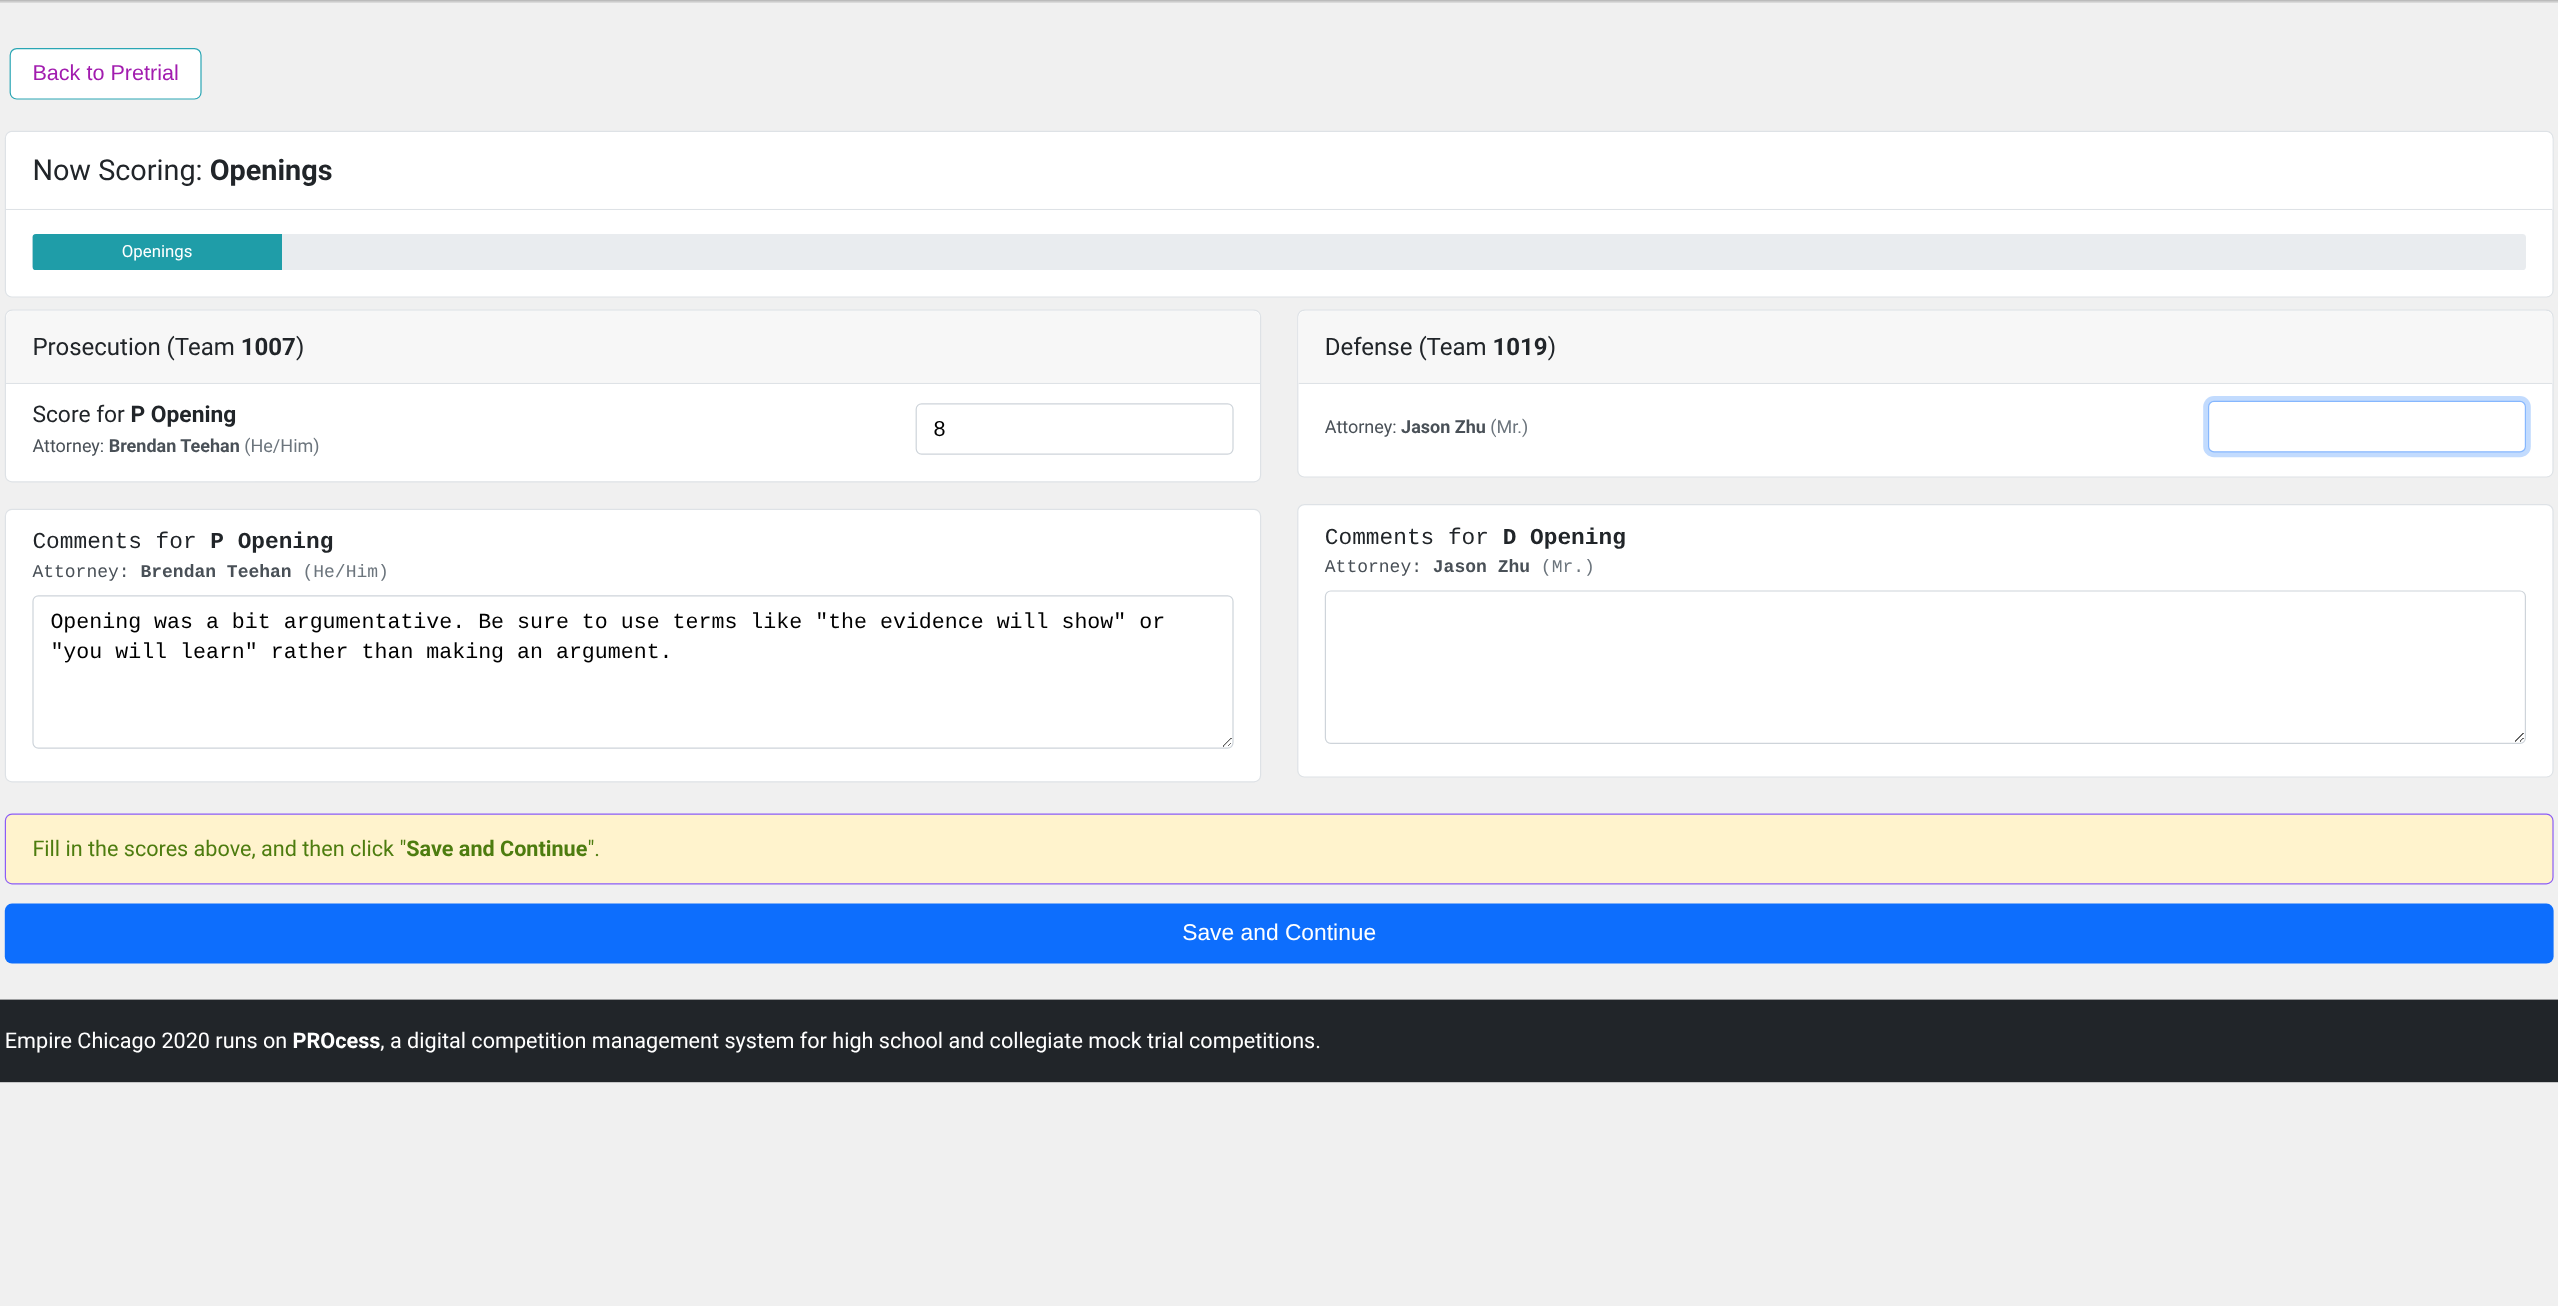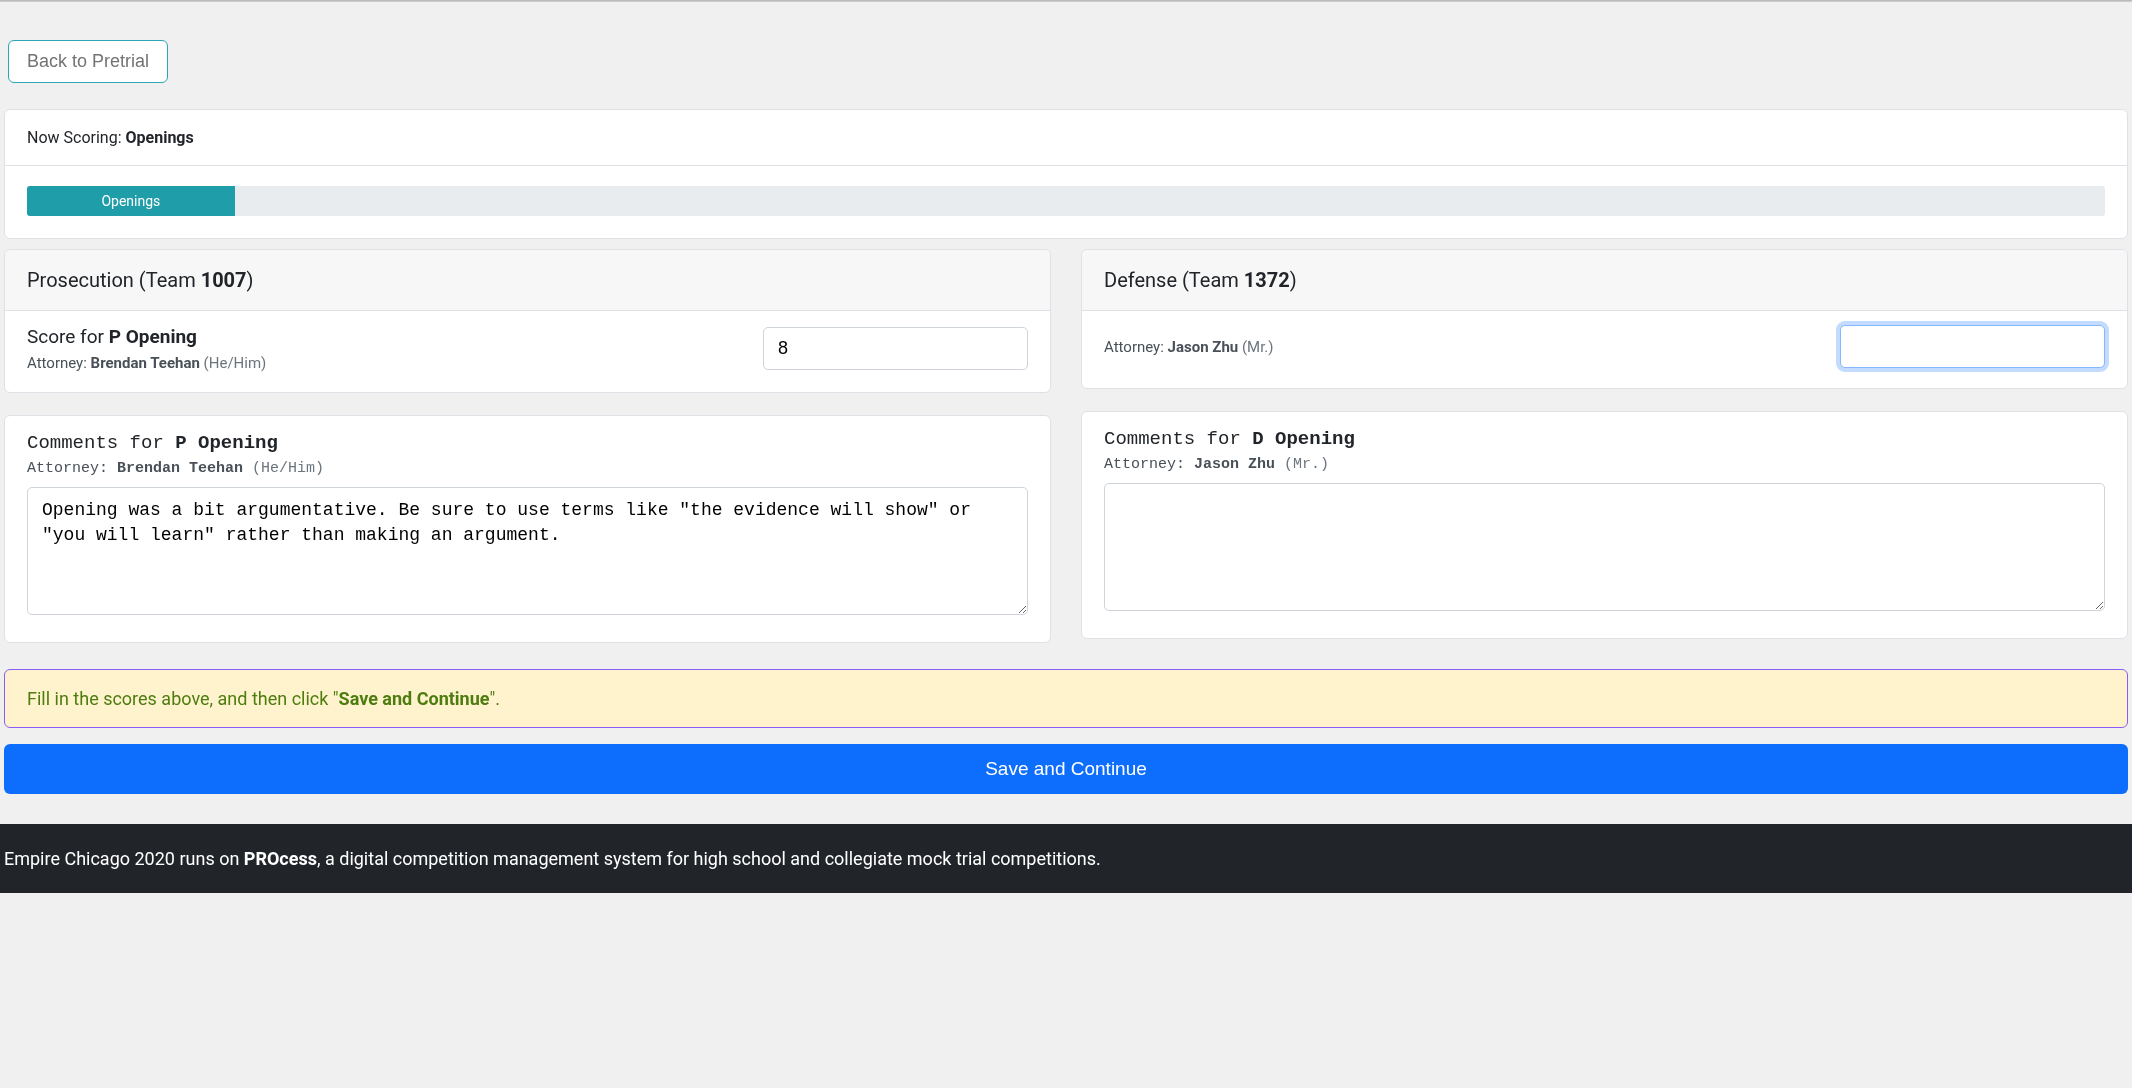--- a/index.html
+++ b/index.html
@@ -25,33 +25,33 @@
   .container {
     padding: 0 4px;
   }
   .back-btn {
     display: inline-block;
     margin: 38px 0 0 4px;
     padding: 10px 18px;
     background: #fff;
     border: 1px solid #2aa6b4;
     border-radius: 6px;
-    color: #737373;
+    color: #a21caf;
     font-size: 18px;
     cursor: pointer;
   }
   .card {
     background: #fff;
     border: 1px solid #dee2e6;
     border-radius: 6px;
     margin-top: 26px;
   }
   .card-header {
     padding: 18px 22px;
-    font-size: 16px;
+    font-size: 24px;
     border-bottom: 1px solid #dee2e6;
     background: #fff;
     border-radius: 6px 6px 0 0;
   }
   .card-header-gray {
     padding: 18px 22px;
     font-size: 20px;
     border-bottom: 1px solid #dee2e6;
     background: #f7f7f7;
     border-radius: 6px 6px 0 0;
@@ -225,21 +225,21 @@
           <div class="attorney-line">
             <span>Attorney: </span><b>Brendan Teehan</b><span class="muted"> (He/Him)</span>
           </div>
           <textarea class="comments-textarea" style="">Opening was a bit argumentative. Be sure to use terms like "the evidence will show" or "you will learn" rather than making an argument.</textarea>
         </div>
       </div>
 
       <div class="col">
         <div class="panel">
           <div class="card-header-gray">
-            <span>Defense (Team </span><b>1372</b><span>)</span>
+            <span>Defense (Team </span><b>1019</b><span>)</span>
           </div>
           <div class="score-body">
             <div class="score-left">
               <div class="attorney-line">
                 <span>Attorney: </span><b>Jason Zhu</b><span class="muted"> (Mr.)</span>
               </div>
             </div>
             <input class="score-input focused" type="text" value="" style="">
           </div>
         </div>

